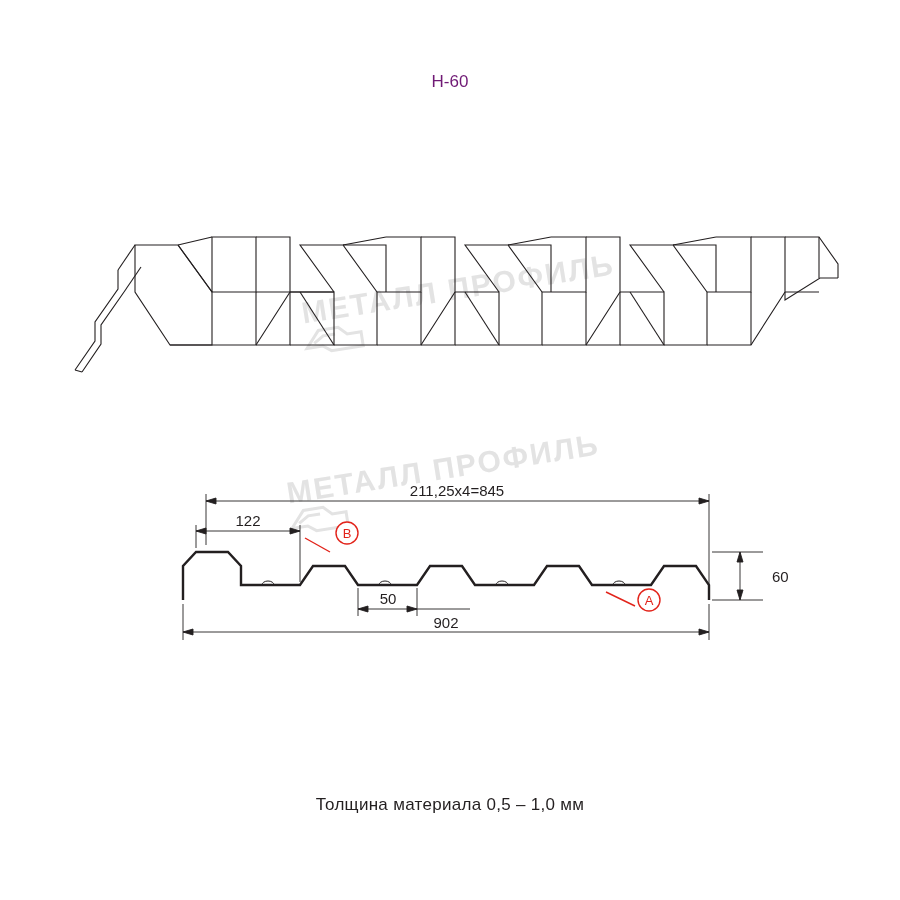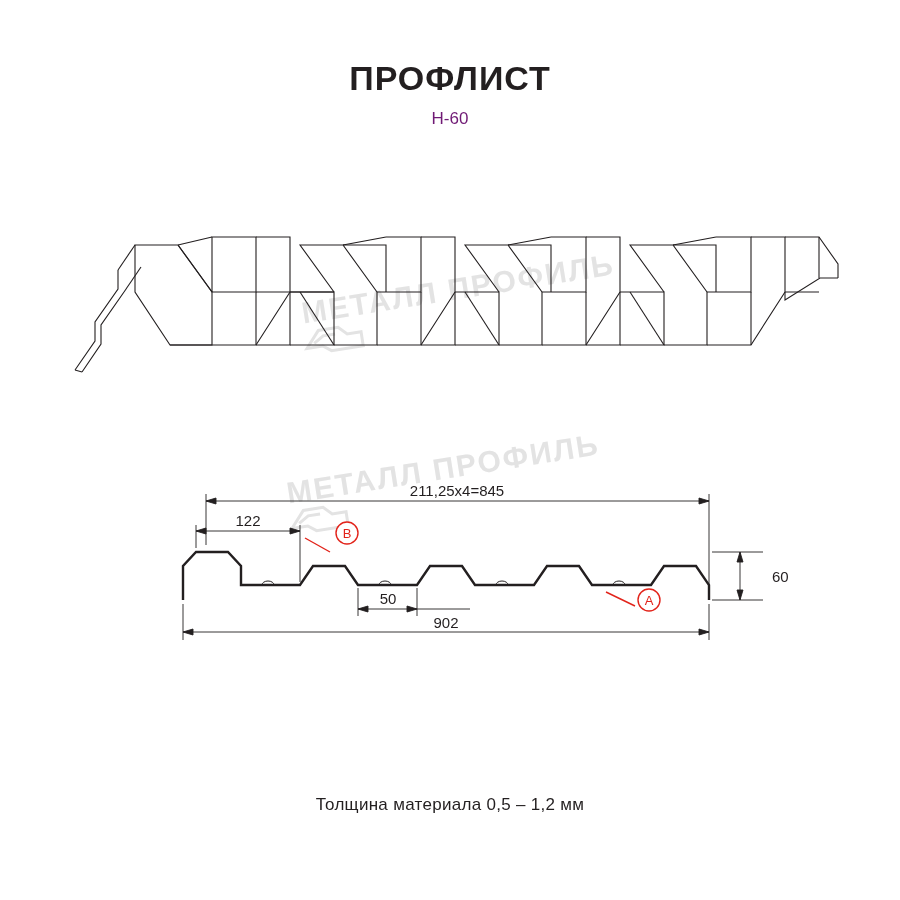--- a/index.html
+++ b/index.html
@@ -81,21 +81,20 @@
     position: absolute;
     user-select: none;
   }
 </style>
 </head>
 <body>
 
 <div class="page">
 
   <div class="title-block">
-    <div class="title">ПРОФЛИСТ</div>
     <div class="subtitle">Н-60</div>
   </div>
 
   <div class="wm wm1">МЕТАЛЛ ПРОФИЛЬ</div>
   <div class="wm wm2">МЕТАЛЛ ПРОФИЛЬ</div>
 
   <div class="wm-logo" style="left:300px; top:310px;">
     <svg width="70" height="60" viewBox="0 0 70 60" style="transform:rotate(-9deg);">
       <path d="M6 34 L20 18 L40 18 L48 26 L62 26 L62 40 L30 40 L22 34 Z" fill="none" stroke="#e3e3e3" stroke-width="3"></path>
       <path d="M14 30 L24 24 L36 24" fill="none" stroke="#e3e3e3" stroke-width="3"></path>
@@ -242,15 +241,15 @@
       <text x="457" y="496" font-size="15" text-anchor="middle">211,25х4=845</text>
       <text x="248" y="526" font-size="15" text-anchor="middle">122</text>
       <text x="388" y="604" font-size="15" text-anchor="middle">50</text>
       <text x="446" y="628" font-size="15" text-anchor="middle">902</text>
       <text x="772" y="582" font-size="15" text-anchor="start">60</text>
       <text x="347" y="538" font-size="13" text-anchor="middle" fill="#e2231a">B</text>
       <text x="649" y="605" font-size="13" text-anchor="middle" fill="#e2231a">A</text>
     </g>
   </svg>
 
-  <div class="footer-note">Толщина материала 0,5 – 1,2 мм</div>
+  <div class="footer-note">Толщина материала 0,5 – 1,0 мм</div>
 
 </div>
 
 </body></html>

